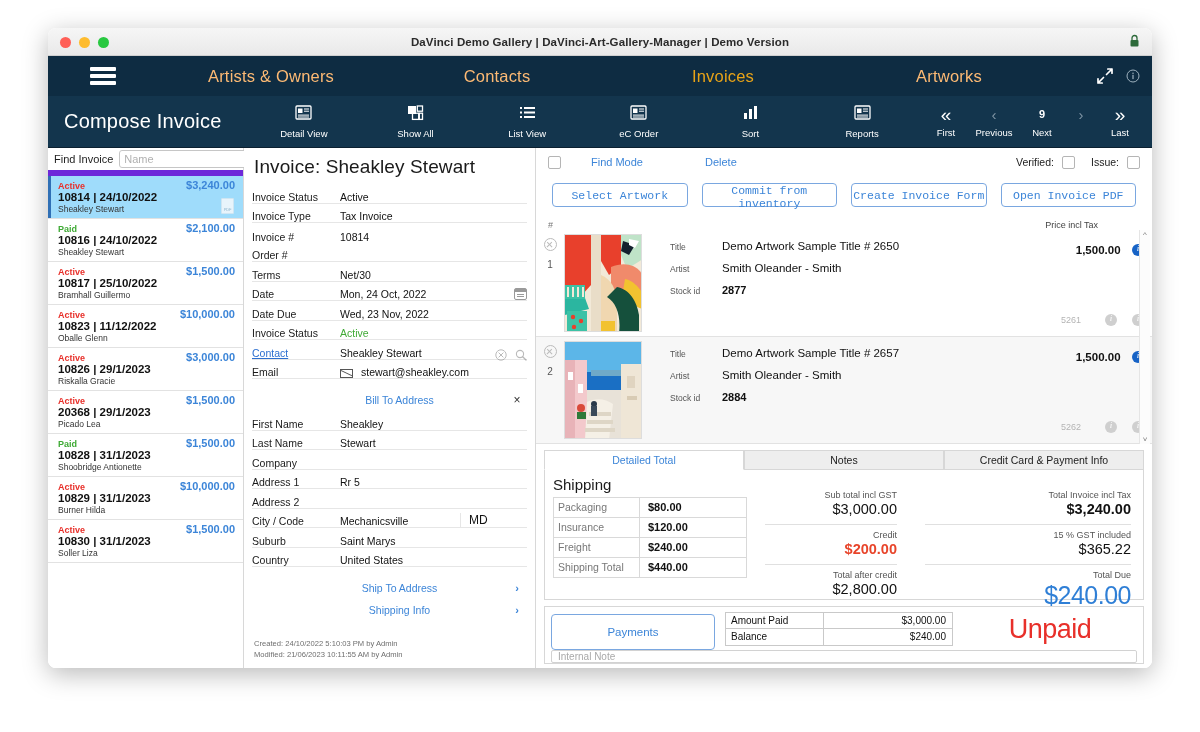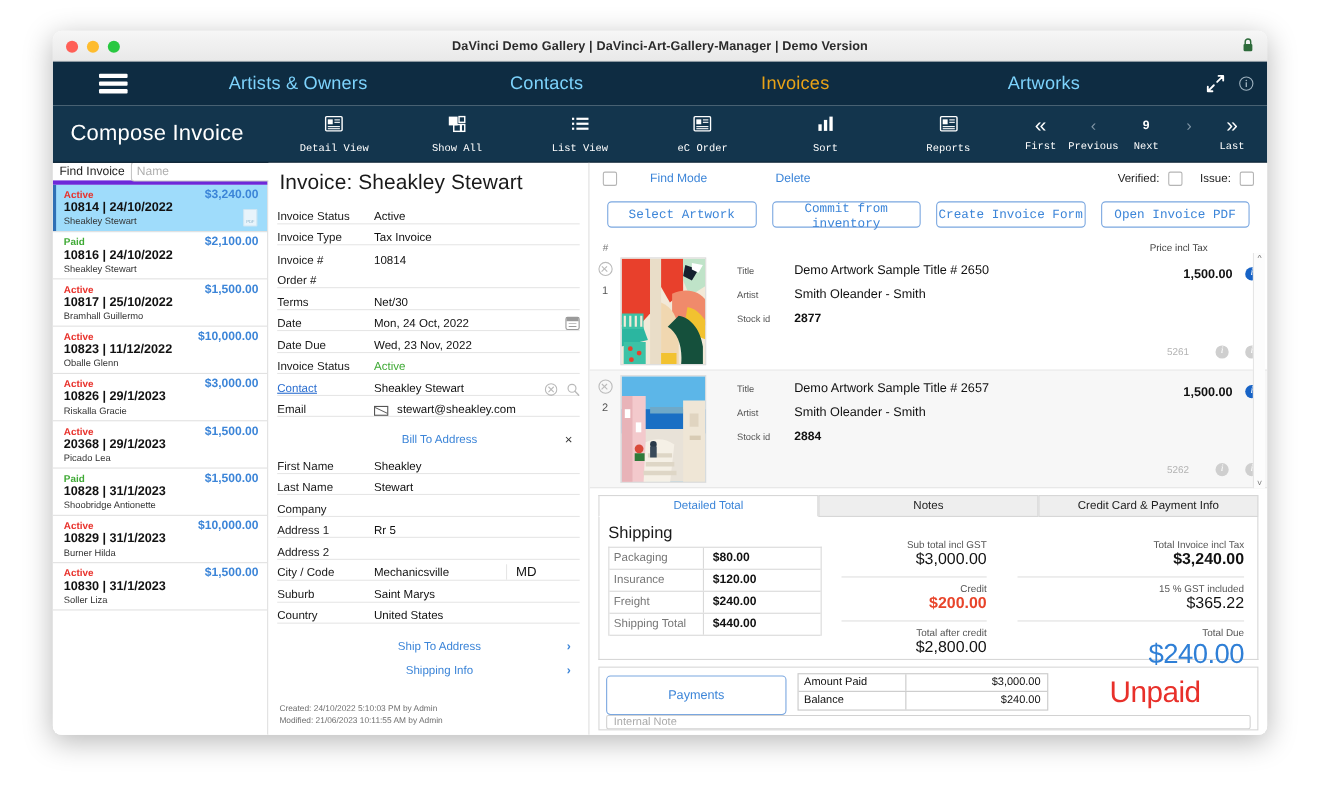--- a/index.html
+++ b/index.html
@@ -44,57 +44,57 @@
   .mainnav {
     height: 40px; background: #0e2c42;
     display: flex; align-items: center; position: relative;
   }
   .hamburger {
     width: 110px; display: flex; flex-direction: column; gap: 3px;
     align-items: center; justify-content: center; cursor: pointer;
   }
   .hamburger span { display: block; width: 26px; height: 4px; background: #fff; border-radius: 1px; }
   .navitem {
-    flex: 1; text-align: center; color: #7dd3fc;
+    flex: 1; text-align: center; color: #fdba74;
     font-size: 16.5px; letter-spacing: 0.2px; cursor: pointer;
   }
   .navitem.active { color: #e8a317; }
   .nav-icons { width: 90px; display: flex; align-items: center; justify-content: flex-end; gap: 12px; padding-right: 12px; }
   .nav-icons svg { display: block; }
 
   
   .toolbar {
     height: 52px; background: #13354d;
     display: flex; align-items: center; position: relative;
     border-bottom: 1px solid #0b2030;
   }
   .compose-title {
     width: 196px; padding-left: 16px;
     color: #ffffff; font-size: 20px; font-weight: 300; letter-spacing: .2px;
   }
   .tb-btn {
     display: flex; flex-direction: column; align-items: center; justify-content: center;
     gap: 3px; cursor: pointer; color: #dfe6ec; min-width: 78px;
   }
-  .tb-btn .lbl { font-size: 9.5px; color: #ffffff; font-family: Liberation Mono, monospace; }
+  .tb-btn .lbl { font-size: 9.5px; color: #ffffff; }
   .tb-group { display: flex; flex: 1; align-items: center; justify-content: space-around; padding: 0 4px; }
   .tb-nav { display: flex; align-items: center; gap: 0px; padding-right: 8px; }
   .tb-nav .tb-btn { min-width: 48px; }
   .tb-nav .arrow { font-size: 19px; line-height: 19px; color: #ffffff; }
   .tb-nav .arrow.dim { color: #7f94a4; font-size: 15px; }
   .tb-nav .pagenum { font-size: 11px; font-weight: bold; color: #ffffff; line-height: 19px; }
 
   
   .body {
     display: flex; height: 520px; background: #ffffff;
   }
 
   
   .pane-list { width: 196px; border-right: 1px solid #d8d8d8; display: flex; flex-direction: column; background: #fff; }
-  .find-row { height: 20px; display: flex; align-items: center; gap: 6px; padding: 0 6px; border-bottom: 4px solid #6d28d9; }
+  .find-row { height: 28px; display: flex; align-items: center; gap: 6px; padding: 0 6px; border-bottom: 6px solid #6d28d9; }
   .find-row .flabel { font-size: 11px; color: #1d1d1d; white-space: nowrap; }
   .find-input {
     flex: 1; height: 18px; border: 1px solid #c6c6c6; border-radius: 3px;
     font-size: 11px; padding: 0 4px; color: #333; background: #fff;
     font-family: "Liberation Sans", sans-serif;
   }
   .find-input::placeholder { color: #b0b0b0; }
   .inv-list { flex: 1; overflow: hidden; }
   .inv-item {
     position: relative; height: 43px; padding: 3px 8px 2px 10px;

